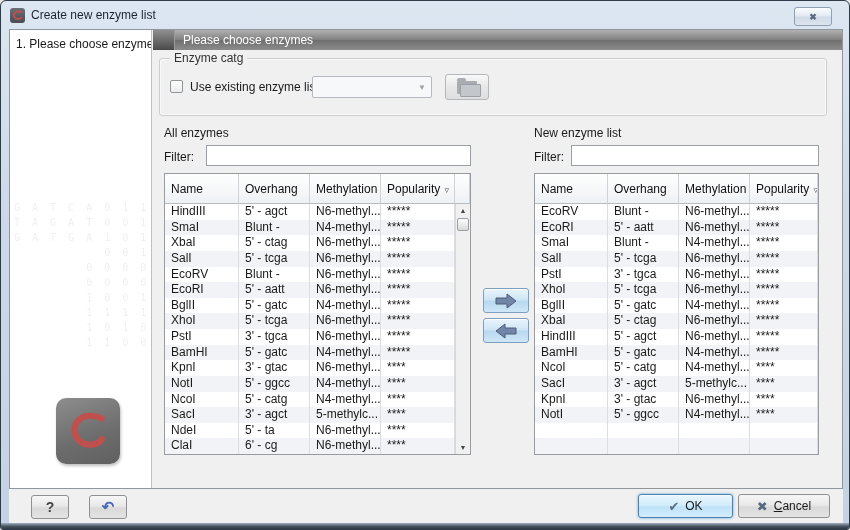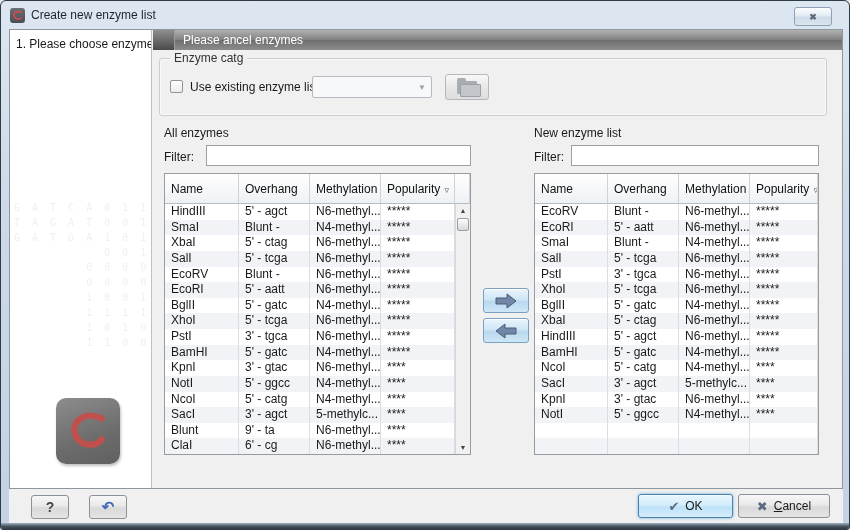--- a/index.html
+++ b/index.html
@@ -121,21 +121,21 @@
         <div class="clc-logo">
           <svg width="42" height="42" viewBox="0 0 40 40">
             <path d="M33 8 C 15 0, 2 13, 9 26 C 14 35, 28 35, 33 28" fill="none" stroke="#c0504d" stroke-width="6" stroke-linecap="round"></path>
           </svg>
         </div>
       </div>
 
       <div class="panel">
         <div class="panel-header">
           <span class="panel-header-block"></span>
-          <span class="panel-header-title">Please ancel enzymes</span>
+          <span class="panel-header-title">Please choose enzymes</span>
         </div>
 
         <div class="groupbox">
           <span class="groupbox-legend">Enzyme catg</span>
           <span class="checkbox"></span>
           <span class="checkbox-label">Use existing enzyme list</span>
           <span class="combo">
             <span class="combo-value"></span>
             <span class="combo-arrow">▼</span>
           </span>
@@ -235,22 +235,22 @@
                   <div class="td" style="width: 71px;">N4-methyl...</div>
                   <div class="td" style="width: 74px;">****</div>
                 </div>
                 <div class="tr alt">
                   <div class="td" style="width: 74px;">SacI</div>
                   <div class="td" style="width: 71px;">3' - agct</div>
                   <div class="td" style="width: 71px;">5-methylc...</div>
                   <div class="td" style="width: 74px;">****</div>
                 </div>
                 <div class="tr">
-                  <div class="td" style="width: 74px;">Blunt</div>
-                  <div class="td" style="width: 71px;">9' - ta</div>
+                  <div class="td" style="width: 74px;">NdeI</div>
+                  <div class="td" style="width: 71px;">5' - ta</div>
                   <div class="td" style="width: 71px;">N6-methyl...</div>
                   <div class="td" style="width: 74px;">****</div>
                 </div>
                 <div class="tr alt">
                   <div class="td" style="width: 74px;">ClaI</div>
                   <div class="td" style="width: 71px;">6' - cg</div>
                   <div class="td" style="width: 71px;">N6-methyl...</div>
                   <div class="td" style="width: 74px;">****</div>
                 </div>
               </div>

